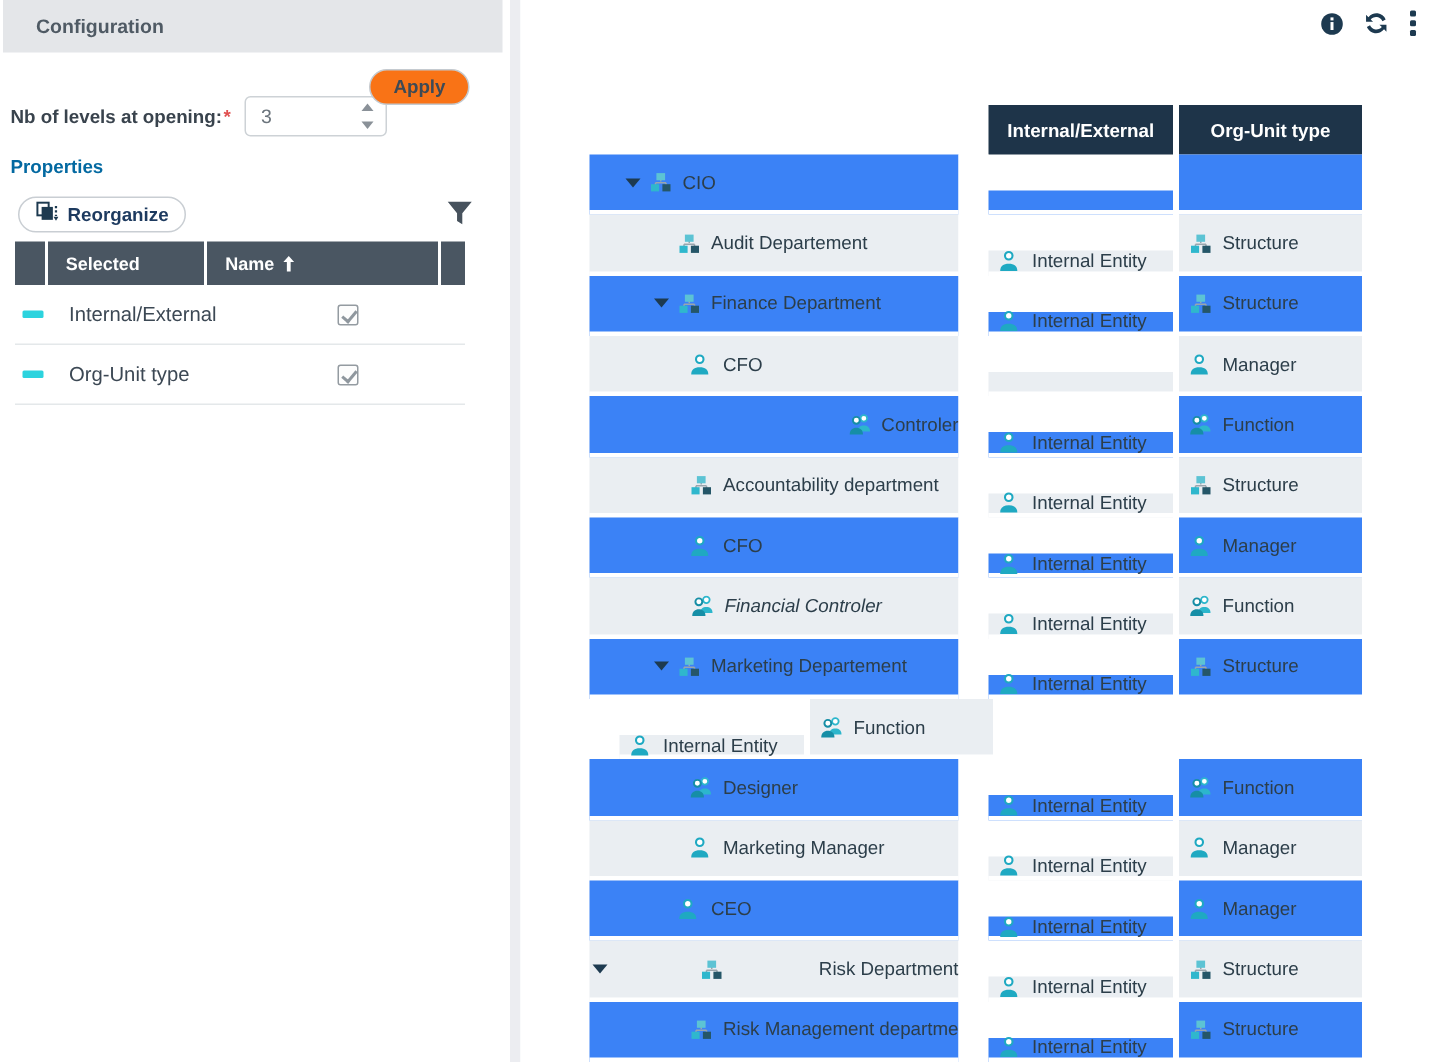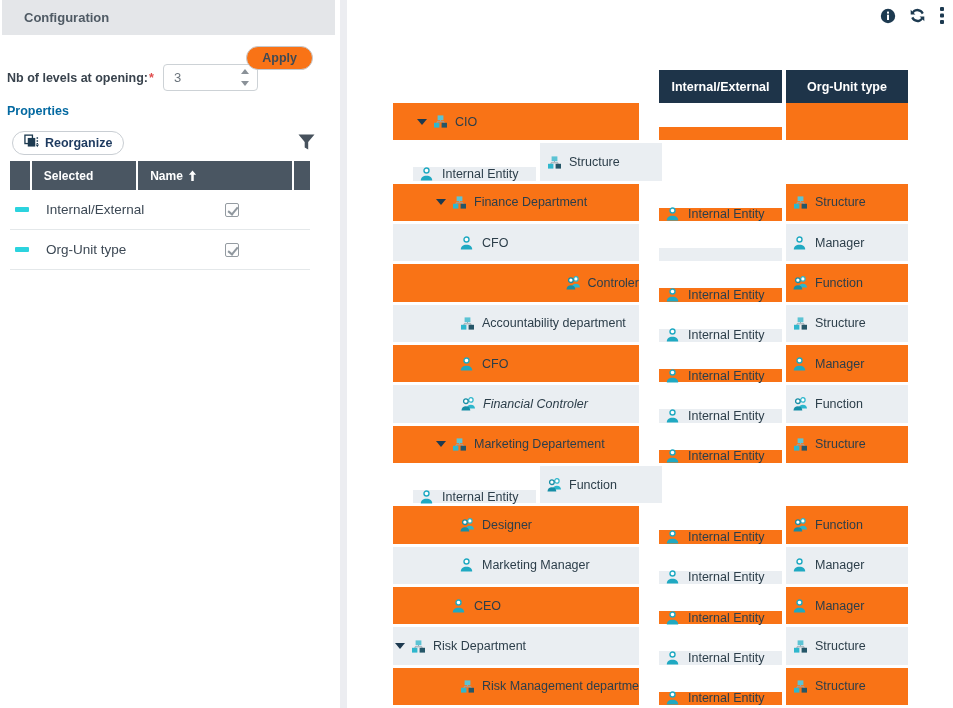--- a/index.html
+++ b/index.html
@@ -59,21 +59,21 @@
                    display:flex; align-items:center; justify-content:center; }
   .gh1 { width:123px; margin-right:4px; }
   .gh2 { width:122px; }
   .trow { display:flex; height:40.35px; cursor:pointer; }
   .tcell { border-bottom:3px solid #fff; }
   .tree-cell { width:246px; display:flex; align-items:center; }
   .gap20 { width:20px; background:#fff; }
   .val-cell { display:flex; align-items:center; padding-left:7px; gap:7px; }
   .vc1 { width:123px; margin-right:4px;margin-top:24px; }
   .vc2 { width:122px; }
-  .bg-light { background:#f97316; }
+  .bg-light { background:#3b82f6; }
   .bg-gray  { background:#eaeef2; }
   .toggle { width:18px; height:14px; display:flex; align-items:center; justify-content:flex-start; flex-shrink:0; cursor:pointer; }
   .tri-down { width:0; height:0; border-left:5px solid transparent; border-right:5px solid transparent; border-top:6px solid #1d3a50; margin-left:2px; }
   .node-icon { width:15px; height:14px; flex-shrink:0; margin-right:7px; display:flex; align-items:center; }
   .tree-label { font-size:12.5px; color:#2c3e4a; white-space:nowrap; }
   .cell-label { font-size:12.5px; color:#2c3e4a; white-space:nowrap; }
   .cicon { width:15px; height:14px; flex-shrink:0; display:flex; align-items:center; }
 </style>
 </head>
 <body>
@@ -203,20 +203,32 @@
 
       <span class="cell-label"></span>
     </div>
     <div class="tcell val-cell vc2 bg-light">
 
       <span class="cell-label"></span>
     </div>
   </div>
 
   <div class="trow">
+    <div class="tcell tree-cell bg-gray" style="padding-left: 41px;">
+      <div class="toggle"></div>
+      <span class="node-icon">
+                <svg width="15" height="13" viewBox="0 0 15 13">
+                  <path d="M7.5 3v3M4 6.8v2M11 6.8v2M4 6.8h7" stroke="#9aa5ad" stroke-width="1" fill="none"></path>
+                  <rect x="4.6" y="0.4" width="5.8" height="4.8" fill="#5cc3d4"></rect>
+                  <rect x="1" y="7.8" width="5.4" height="4.8" fill="#2fb7cd"></rect>
+                  <rect x="8.6" y="7.8" width="5.4" height="4.8" fill="#255668"></rect>
+                </svg>
+              </span>
+      <span class="tree-label">Audit Departement</span>
+    </div>
     <div class="gap20"></div>
     <div class="tcell val-cell vc1 bg-gray">
       <span class="cicon">
                 <svg width="13" height="14" viewBox="0 0 13 14">
                   <circle cx="6.5" cy="3.5" r="2.5" fill="#fff" stroke="#1fa9c2" stroke-width="1.4"></circle>
                   <path d="M0.8 13.6c0-3.2 2.1-4.8 5.7-4.8s5.7 1.6 5.7 4.8z" fill="#1fa9c2"></path>
                 </svg>
               </span>
       <span class="cell-label">Internal Entity</span>
     </div>
@@ -594,21 +606,21 @@
                 <svg width="13" height="14" viewBox="0 0 13 14">
                   <circle cx="6.5" cy="3.5" r="2.5" fill="#fff" stroke="#1fa9c2" stroke-width="1.4"></circle>
                   <path d="M0.8 13.6c0-3.2 2.1-4.8 5.7-4.8s5.7 1.6 5.7 4.8z" fill="#1fa9c2"></path>
                 </svg>
               </span>
       <span class="cell-label">Manager</span>
     </div>
   </div>
 
   <div class="trow">
-    <div class="tcell tree-cell bg-gray" style="">
+    <div class="tcell tree-cell bg-gray" style=" justify-content: space-between;">
       <div class="toggle">
                 <div class="tri-down"></div>
               </div>
       <span class="node-icon">
                 <svg width="15" height="13" viewBox="0 0 15 13">
                   <path d="M7.5 3v3M4 6.8v2M11 6.8v2M4 6.8h7" stroke="#9aa5ad" stroke-width="1" fill="none"></path>
                   <rect x="4.6" y="0.4" width="5.8" height="4.8" fill="#5cc3d4"></rect>
                   <rect x="1" y="7.8" width="5.4" height="4.8" fill="#2fb7cd"></rect>
                   <rect x="8.6" y="7.8" width="5.4" height="4.8" fill="#255668"></rect>
                 </svg>

